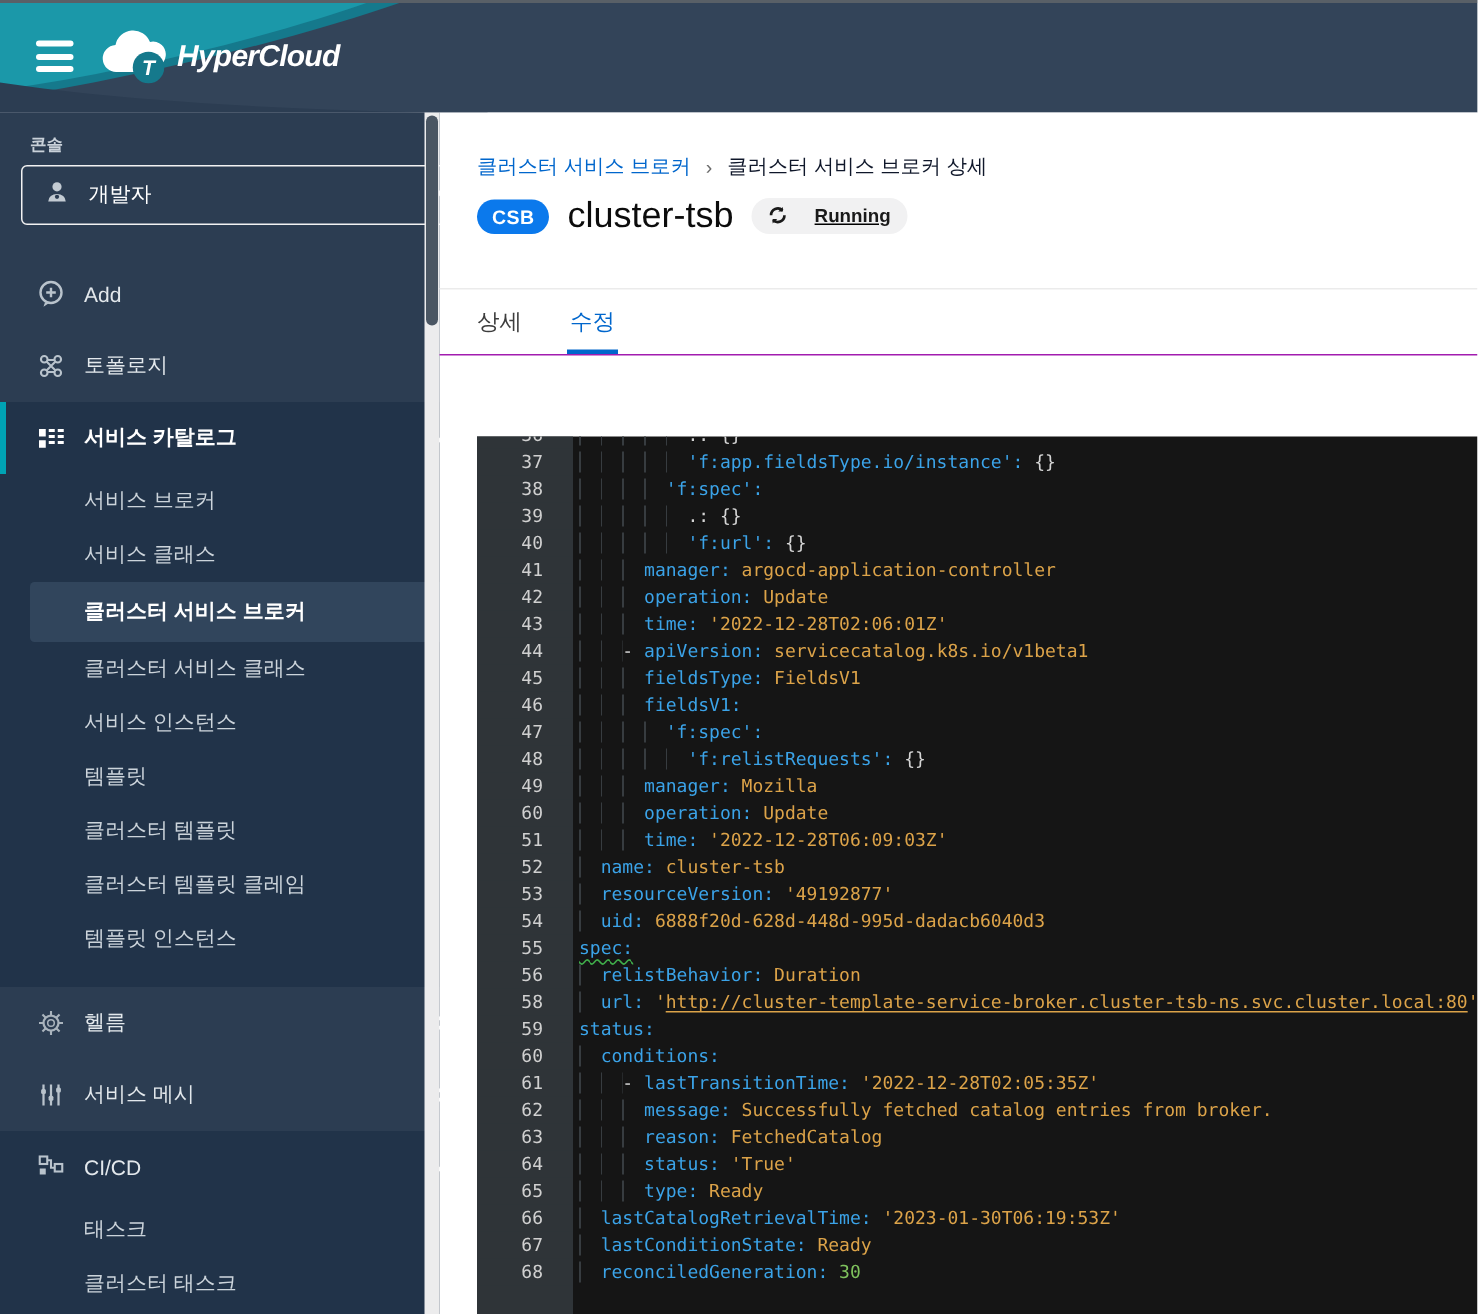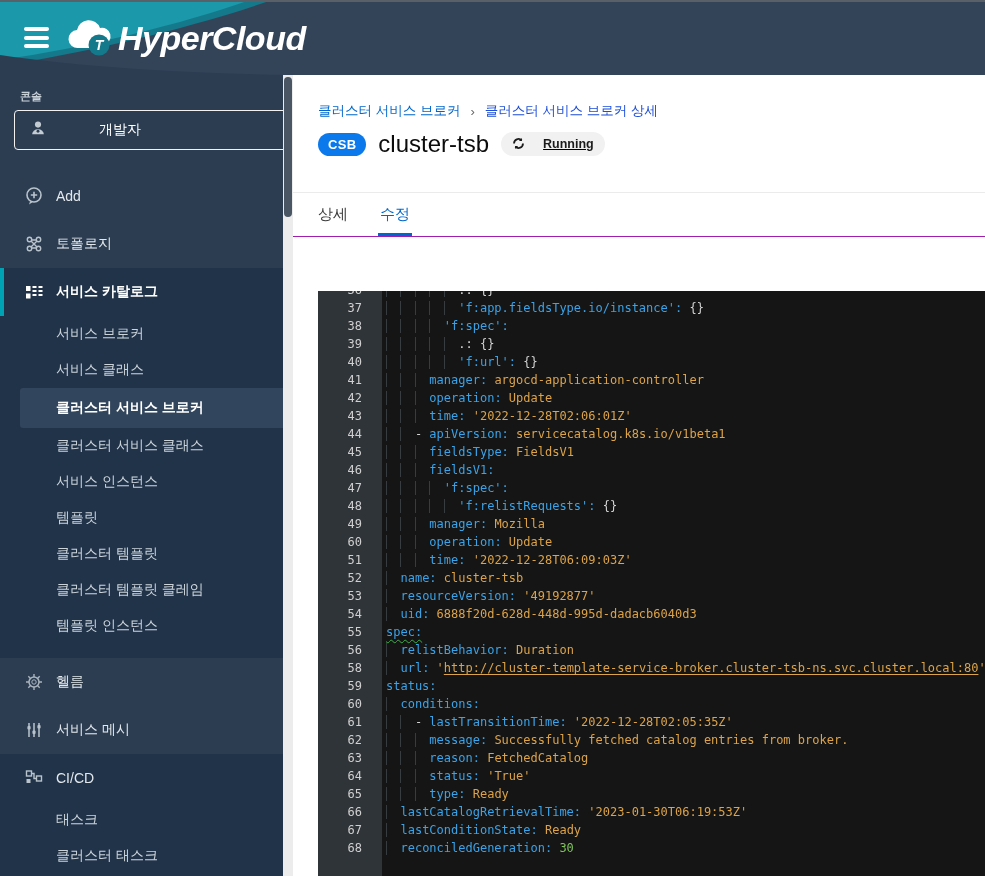--- a/index.html
+++ b/index.html
@@ -7,26 +7,26 @@
   .app { position:relative; width:985px; height:876px; overflow:hidden; background:#fff; }
 
   
   .header { position:absolute; left:0; top:0; width:985px; height:75px; background:#334459; overflow:hidden; }
   .header svg.curves { position:absolute; left:0; top:0; }
   .topline { position:absolute; left:0; top:0; width:100%; height:2px; background:#596067; z-index:5; }
   .hamburger { position:absolute; left:24px; top:27px; width:25px; height:21px; display:flex; flex-direction:column; justify-content:space-between; cursor:pointer; z-index:4; }
   .hamburger span { display:block; height:4px; border-radius:2px; background:#fff; }
   .logo { position:absolute; left:66px; top:18px; display:flex; align-items:center; z-index:4; }
   .logo-cloud { position:relative; width:48px; height:40px; }
-  .logo-text { color:#fff; font-size:34px; font-weight:800; font-style:italic; letter-spacing:-0.5px; margin-left:4px;text-align:center; }
+  .logo-text { color:#fff; font-size:20px; font-weight:800; font-style:italic; letter-spacing:-0.5px; margin-left:4px;text-align:center; }
 
   
   .sidebar { position:absolute; left:0; top:75px; width:325px; height:801px; background:#2c3d52; overflow:hidden; color:#dfe5ea; }
   .console-label { margin:14px 0 6px 20px; font-size:11px; font-weight:bold; color:#c9d1d9; }
-  .perspective { margin:0 14px; height:40px; border:1px solid #f2f2f2; border-radius:4px; display:flex; align-items:center; padding:0 14px; cursor:pointer;gap:40px; }
+  .perspective { margin:0 14px; height:40px; border:1px solid #f2f2f2; border-radius:4px; display:flex; align-items:center; padding:0 14px; cursor:pointer; }
   .perspective .p-label { font-size:14px; color:#fff; margin-left:12px; flex:1; }
   .caret-down { width:0; height:0; border-left:5px solid transparent; border-right:5px solid transparent; border-top:6px solid #fff; }
   .nav { margin-top:22px; }
   .nav-item { height:48px; display:flex; align-items:center; padding:0 24px; cursor:pointer; font-size:14px; color:#e3e8ec; }
   .nav-item .icon { width:20px; height:20px; display:inline-flex; align-items:center; justify-content:center; }
   .nav-item .lbl { margin-left:12px; flex:1; }
   .nav-item .chev { width:14px; height:14px; display:inline-flex; }
   .section-wrap.expanded { background:#213349; }
   .section-wrap .header-row.active-section { position:relative; }
   .section-wrap .header-row.active-section::before { content:""; position:absolute; left:0; top:0; bottom:0; width:4px; background:#00a3b4; }
@@ -37,21 +37,21 @@
 
   
   .v-scrollbar { position:absolute; left:283px; top:75px; width:10px; height:801px; background:#ececed; }
   .v-scrollbar .thumb { position:absolute; left:1px; top:2px; width:8px; height:140px; border-radius:4px; background:#4a5663; cursor:pointer; }
 
   
   .main { position:absolute; left:293px; top:75px; right:0; bottom:0; background:#fff; }
   .breadcrumb { position:absolute; left:25px; top:27px; font-size:13.5px; display:flex; align-items:center; gap:10px; }
   .breadcrumb .bc-link { color:#0066cc; cursor:pointer; }
   .breadcrumb .bc-sep { color:#6a6a6a; font-size:13px; }
-  .breadcrumb .bc-current { color:#1d4ed8; }
+  .breadcrumb .bc-current { color:#0f172a; }
   .title-row { position:absolute; left:25px; top:55px; display:flex; align-items:center; gap:12px; }
   .csb-badge { background:#0b79ec; color:#fff; font-size:13px; font-weight:bold; padding:4px 10px; border-radius:13px; letter-spacing:0.3px; }
   .res-name { font-size:24px; font-weight:500; color:#0c0c0c; }
   .status-badge { background:#f1f1f2; border-radius:14px; padding:5px 11px; display:flex; gap:18px;text-decoration:underline; }
   .status-badge .st-label { font-size:12.5px; font-weight:bold; color:#1a1a1a; }
   .divider-1 { position:absolute; left:0; right:0; top:117px; height:1px; background:#ebebeb; }
   .tabs { position:absolute; left:0; right:0; top:118px; height:44px; border-bottom:1px solid #a21caf; display:flex; padding-left:25px; gap:32px; }
   .tab { display:flex; align-items:center; font-size:15px; color:#3d3d3d; cursor:pointer; position:relative; }
   .tab.active { color:#0066cc; }
   .tab.active::after { content:""; position:absolute; left:-2px; right:-2px; bottom:0; height:3px; background:#0066cc; }

